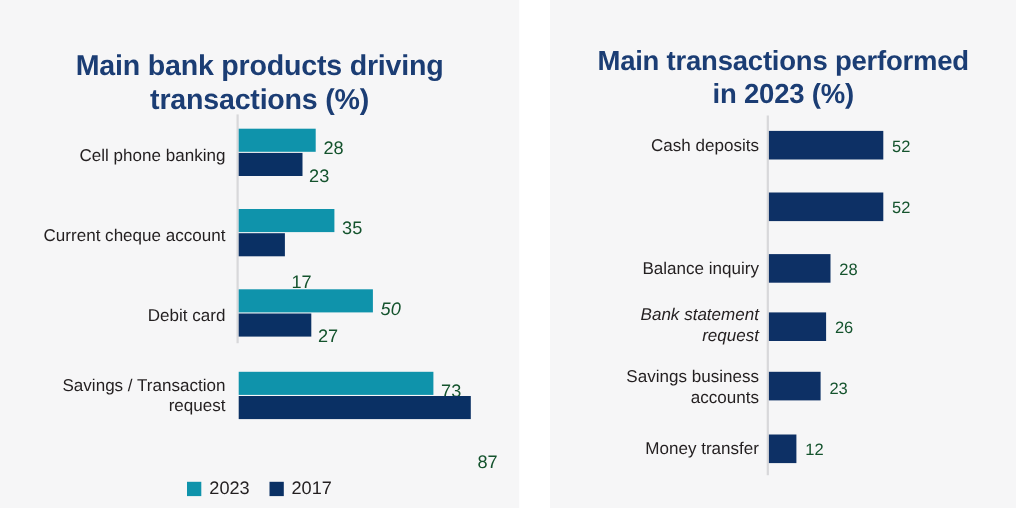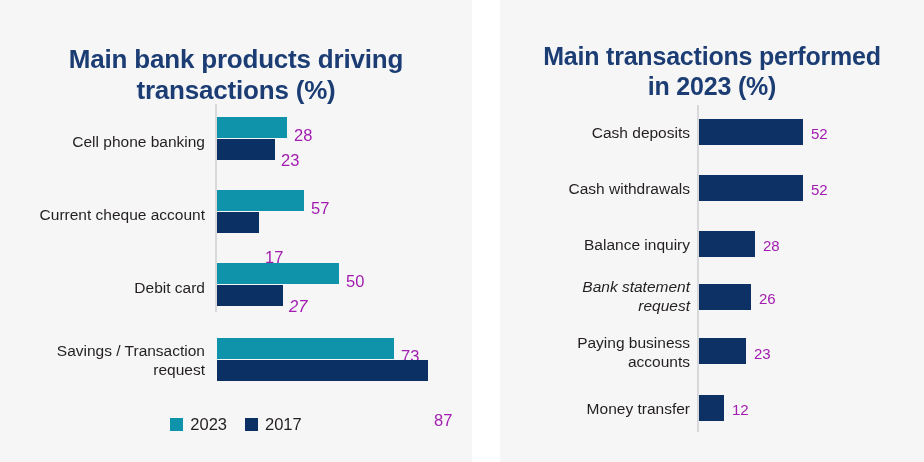--- a/index.html
+++ b/index.html
@@ -73,21 +73,21 @@
     color: #231f20;
     line-height: 1.22;
     white-space: pre-line;
   }
   .bar {
     position: absolute;
     height: 21px;
   }
   .bar-value {
     position: absolute;
-    color: #a21caf;
+    color: #14532d;
     white-space: nowrap;
   }
 
   
   .panel-left .plot {
     left: 0;
     top: 0;
     width: 472px;
     height: 388px;
   }
@@ -132,21 +132,21 @@
   .panel-right .bar-value {
     font-size: 15px;
     font-weight: normal;
   }
 
   
   .legend {
     position: absolute;
     left: 0;
     right: 0;
-    bottom: 28px;
+    bottom: 8px;
     display: flex;
     justify-content: center;
     align-items: center;
     gap: 18px;
   }
   .legend-item {
     display: flex;
     align-items: center;
     gap: 7px;
   }
@@ -173,29 +173,29 @@
       <div class="axis-line"></div>
 
       <div class="cat-label" style="top:133px;">Cell phone banking</div>
       <div class="bar" style="top:117px;width:70px;background:#0f93ab;"></div>
       <div class="bar-value" style="top:126px;left:294px;">28</div>
       <div class="bar" style="top:139px;width:58px;background:#0a3064;"></div>
       <div class="bar-value" style="top:151px;left:281px;">23</div>
 
       <div class="cat-label" style="top:206px;">Current cheque account</div>
       <div class="bar" style="top:190px;width:87px;background:#0f93ab;"></div>
-      <div class="bar-value" style="top:199px;left:311px;">57</div>
+      <div class="bar-value" style="top:199px;left:311px;">35</div>
       <div class="bar" style="top:212px;width:42px;background:#0a3064;"></div>
       <div class="bar-value" style="top:224px;left:265px;margin-top:24px;">17</div>
 
       <div class="cat-label" style="top:279px;">Debit card</div>
       <div class="bar" style="top:263px;width:122px;background:#0f93ab;"></div>
-      <div class="bar-value" style="top:272px;left:346px;">50</div>
+      <div class="bar-value" style="top:272px;left:346px;font-style:italic;">50</div>
       <div class="bar" style="top:285px;width:66px;background:#0a3064;"></div>
-      <div class="bar-value" style="top:297px;left:289px;font-style:italic;">27</div>
+      <div class="bar-value" style="top:297px;left:289px;">27</div>
 
       <div class="cat-label" style="top:342px;">Savings / Transaction
 request</div>
       <div class="bar" style="top:338px;width:177px;background:#0f93ab;"></div>
       <div class="bar-value" style="top:347px;left:401px;">73</div>
       <div class="bar" style="top:360px;width:211px;background:#0a3064;"></div>
       <div class="bar-value" style="top:371px;left:434px;margin-top:40px;">87</div>
     </div>
 
     <div class="legend">
@@ -214,34 +214,33 @@
     <h2 class="chart-title">Main transactions
 performed  in 2023 (%)</h2>
 
     <div class="plot">
       <div class="axis-line"></div>
 
       <div class="cat-label" style="top:124px;">Cash deposits</div>
       <div class="bar" style="top:119px;width:104px;background:#0d3065;"></div>
       <div class="bar-value" style="top:125px;left:311px;">52</div>
 
-      <div class="cat-label" style="top:180px;">Cash withdrawals</div>
       <div class="bar" style="top:175px;width:104px;background:#0d3065;"></div>
       <div class="bar-value" style="top:181px;left:311px;">52</div>
 
       <div class="cat-label" style="top:236px;">Balance inquiry</div>
       <div class="bar" style="top:231px;width:56px;background:#0d3065;"></div>
       <div class="bar-value" style="top:237px;left:263px;">28</div>
 
       <div class="cat-label" style="top:278px;font-style:italic;">Bank statement
 request</div>
       <div class="bar" style="top:284px;width:52px;background:#0d3065;"></div>
       <div class="bar-value" style="top:290px;left:259px;">26</div>
 
-      <div class="cat-label" style="top:334px;">Paying business
+      <div class="cat-label" style="top:334px;">Savings business
 accounts</div>
       <div class="bar" style="top:338px;width:47px;background:#0d3065;"></div>
       <div class="bar-value" style="top:345px;left:254px;">23</div>
 
       <div class="cat-label" style="top:400px;">Money transfer</div>
       <div class="bar" style="top:395px;width:25px;background:#0d3065;"></div>
       <div class="bar-value" style="top:401px;left:232px;">12</div>
     </div>
   </section>
 

